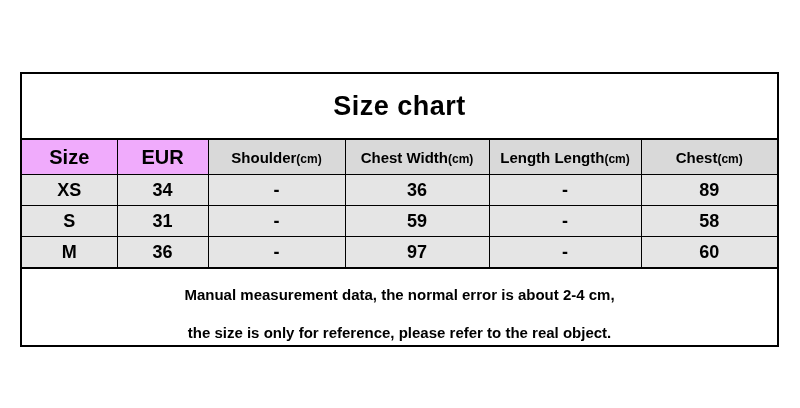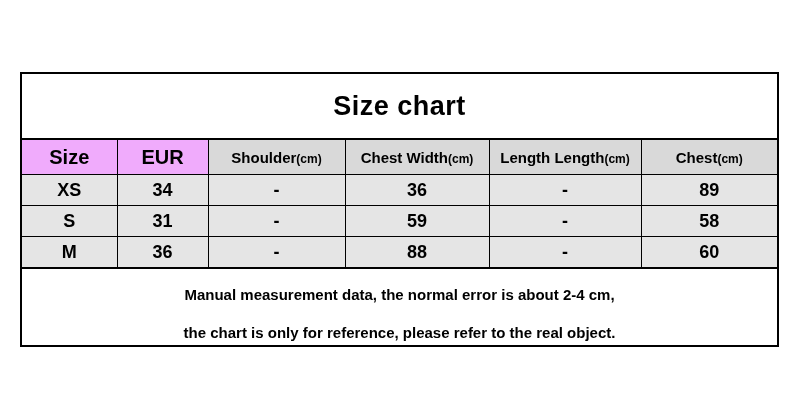--- a/index.html
+++ b/index.html
@@ -130,26 +130,26 @@
       <td>-</td>
       <td>59</td>
       <td>-</td>
       <td>58</td>
     </tr>
 
     <tr class="data-row">
       <td>M</td>
       <td>36</td>
       <td>-</td>
-      <td>88</td>
+      <td>97</td>
       <td>-</td>
       <td>60</td>
     </tr>
 
     <tr class="footer-row">
       <td colspan="6">
         <div class="footer-line">Manual measurement data, the normal error is about 2-4 cm,</div>
-        <div class="footer-line">the chart is only for reference, please refer to the real object.</div>
+        <div class="footer-line">the size is only for reference, please refer to the real object.</div>
       </td>
     </tr>
   </tbody>
     </table>
 </div>
 
 </body></html>

